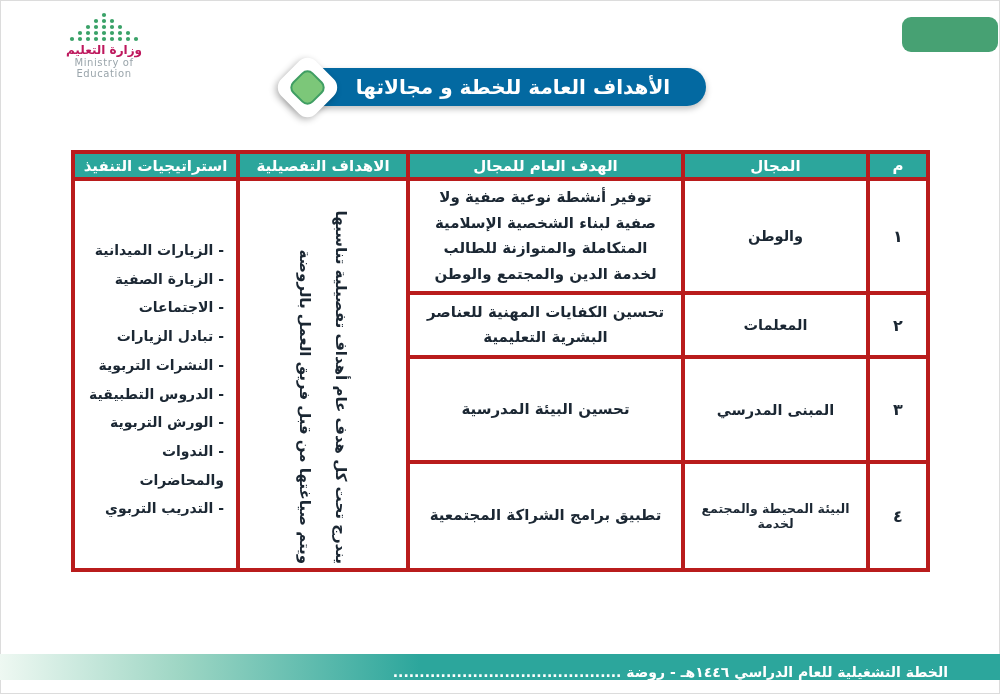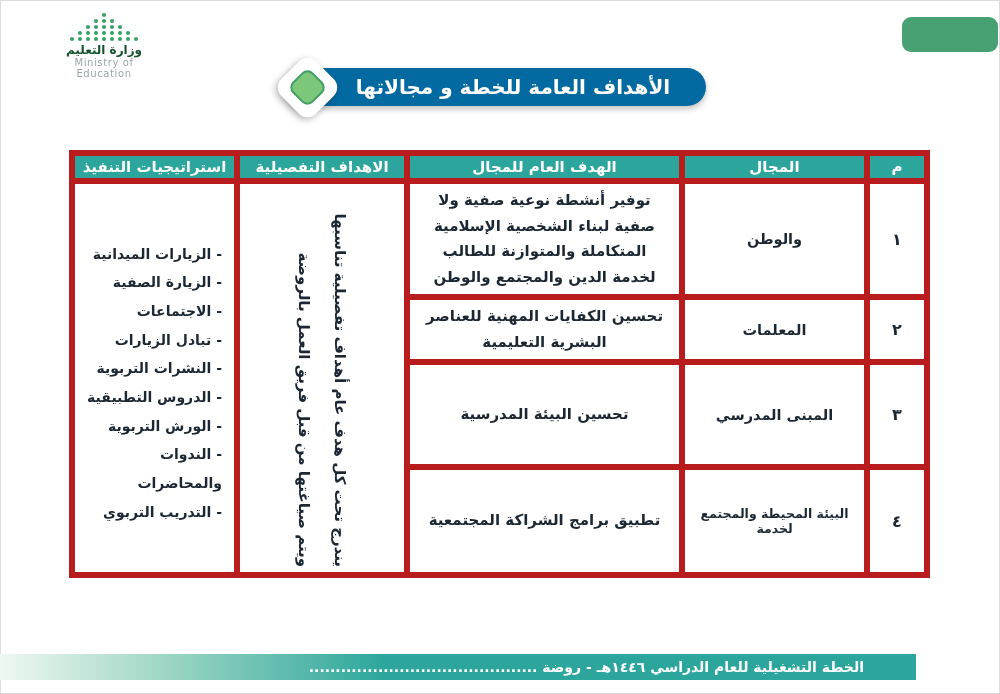--- a/index.html
+++ b/index.html
@@ -5,21 +5,21 @@
   html,body{margin:0;padding:0;}
   body{
     width:1000px;height:694px;position:relative;background:#ffffff;
     font-family:"DejaVu Sans",sans-serif;overflow:hidden;
     box-shadow:inset 0 0 0 1px #dcdcdc;
   }
 
   
   .logo{position:absolute;left:48px;top:12px;width:112px;text-align:center;}
   .logo svg{display:block;margin:0 auto;}
-  .logo-ar{color:#14532d;font-size:12px;font-weight:bold;margin-top:1px;direction:rtl;}
+  .logo-ar{color:#be185d;font-size:12px;font-weight:bold;margin-top:1px;direction:rtl;}
   .logo-en{color:#9aa5ab;font-size:10px;letter-spacing:.6px;}
 
   
   .corner-tab{position:absolute;right:2px;top:17px;width:96px;height:35px;
     background:#47a173;border-radius:9px;}
 
   
   .title-banner{position:absolute;left:284px;top:68px;width:422px;height:38px;
     background:#0369a1;border-radius:19px;box-shadow:0 3px 6px rgba(0,0,0,.25);
     display:flex;align-items:center;justify-content:center;}
@@ -29,40 +29,40 @@
   .diamond-outer{position:absolute;left:6px;top:6px;right:6px;bottom:6px;background:#fff;
     border-radius:12px;transform:rotate(45deg);box-shadow:0 3px 7px rgba(0,0,0,.3);}
   .diamond-inner{position:absolute;left:16px;top:16px;width:29px;height:29px;
     background:#7cc779;border:2px solid #3f9e63;border-radius:8px;
     transform:rotate(45deg);box-sizing:border-box;}
 
   
   .main-table{position:absolute;right:70px;top:150px;width:855px;
     border-collapse:collapse;table-layout:fixed;color:#1b2733;}
   .c-num{width:60px}.c-area{width:185px}.c-obj{width:275px}.c-detail{width:170px}.c-strat{width:165px}
-  .main-table th,.main-table td{border:6px solid #b91c1c;}
+  .main-table th,.main-table td{border:4px solid #b91c1c;}
   .main-table thead tr{height:27px;}
   .main-table th{background:#2ca69c;color:#fff;font-size:15px;font-weight:bold;padding:2px;}
   .main-table tbody td{text-align:center;font-weight:bold;vertical-align:middle;}
   .r1{height:106px}.r2{height:64px}.r3{height:105px}.r4{height:108px}
   .num{font-size:16px;}
   .area{font-size:14.5px;padding:2px 4px;}
   .area-long{font-size:12.5px;}
   .obj{font-size:15px;line-height:1.7;padding:4px 10px;}
   .detail{position:relative;}
   .vtext{position:absolute;left:50%;top:50%;width:378px;
     transform:translate(-50%,-50%) rotate(90deg);
     direction:rtl;text-align:right;font-size:15px;font-weight:bold;line-height:2.4;color:#1b2733;}
   .strat{padding:16px 12px 6px 4px;}
   .strat-item{text-align:right;font-size:14px;line-height:2.05;direction:rtl;}
 
   
-  .footer-bar{position:absolute;left:0;top:654px;width:916px;height:26px;
+  .footer-bar{position:absolute;left:0;top:654px;width:1000px;height:26px;
     background:linear-gradient(to left,#2ca69c 0%,#2ca69c 58%,#9ed6c4 82%,#eef8f2 100%);
-    display:flex;justify-content:flex-end;align-items:center;}
+    display:flex;justify-content:flex-end;align-items:flex-end;}
   .footer-text{color:#fff;font-size:14px;font-weight:bold;direction:rtl;padding-right:52px;white-space:nowrap;}
 </style>
 </head>
 <body>
 
 <div class="logo">
   <svg width="84" height="30" viewBox="0 0 84 30">
     <g fill="#3aa268">
       <circle cx="42" cy="3" r="2.1"></circle>
       <circle cx="34" cy="9" r="2.1"></circle>

